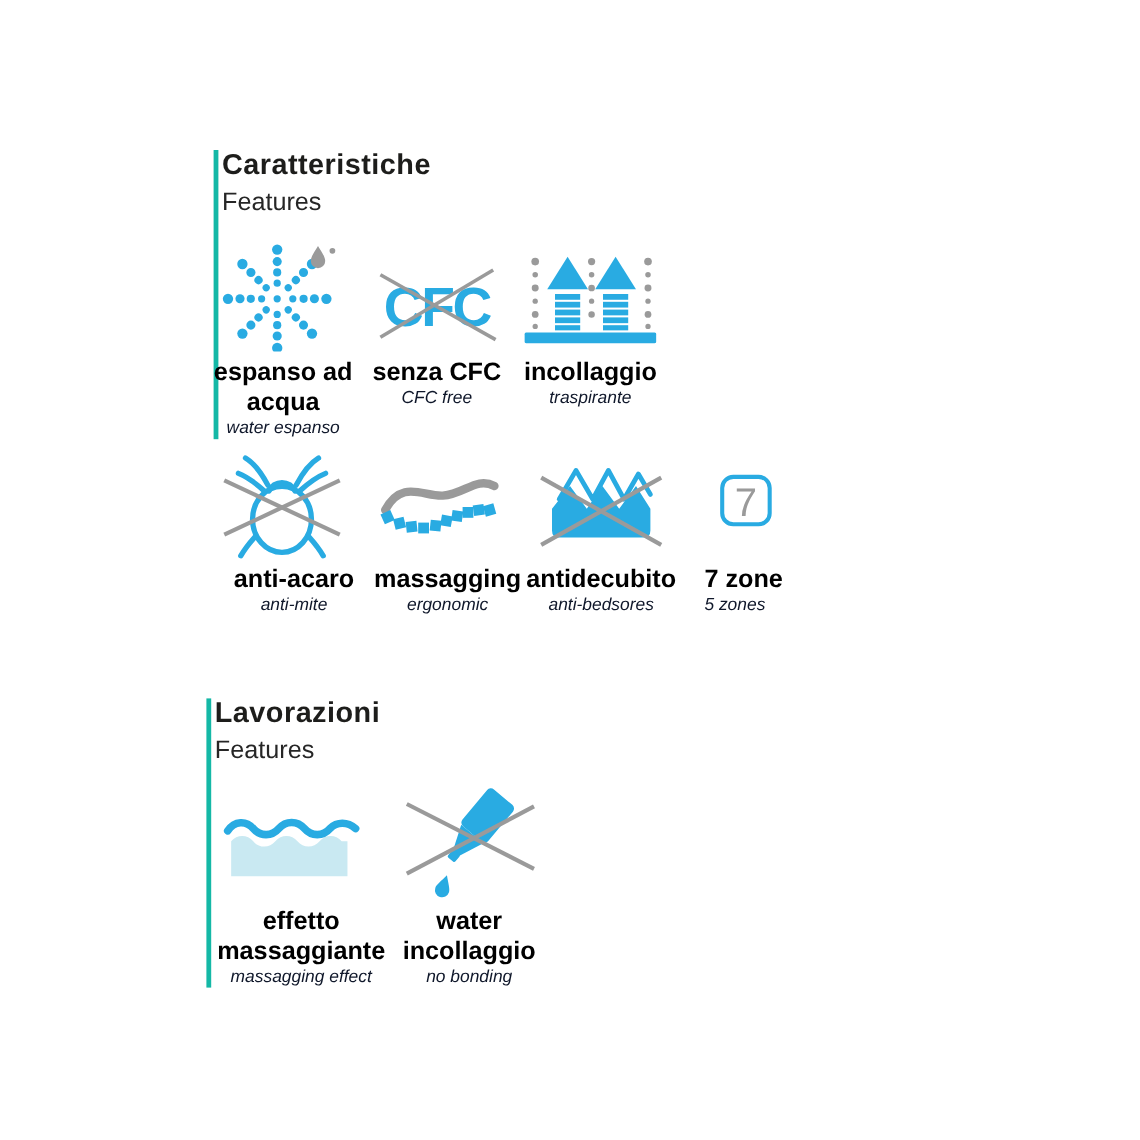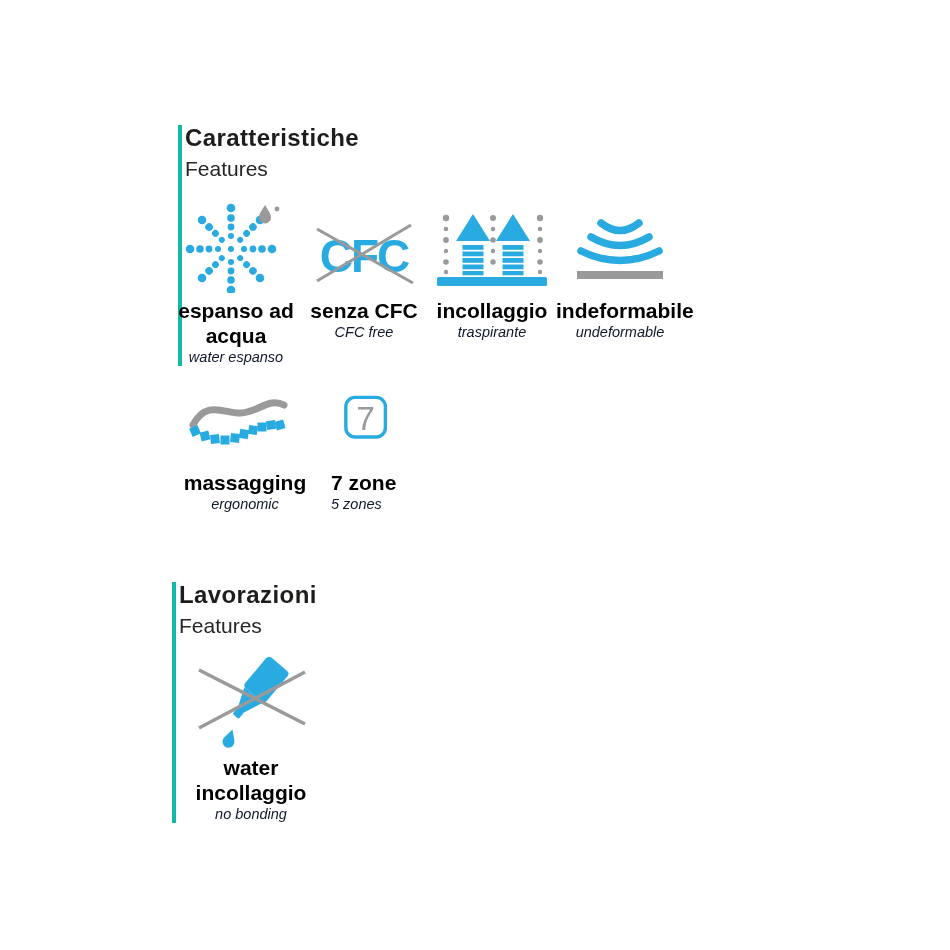--- a/index.html
+++ b/index.html
@@ -115,38 +115,46 @@
               <circle cx="103" cy="50" r="2.2"></circle>
               <circle cx="103" cy="61" r="2.8"></circle>
               <circle cx="103" cy="71" r="2.2"></circle>
           </g>
         </svg>
       </div>
       <div class="label-it">incollaggio</div>
       <div class="label-en">traspirante</div>
     </div>
 
-    <div class="cell">
-      <div class="icon-box">
-        <svg width="110" height="92" viewBox="0 0 110 92">
-          <path d="M36,22 Q55,37 74,22" class="cy-s" stroke-width="7.5" stroke-linecap="round"></path>
-          <path d="M26,36 Q55,53 84,36" class="cy-s" stroke-width="7.5" stroke-linecap="round"></path>
-          <path d="M16,50 Q55,69 94,50" class="cy-s" stroke-width="7.5" stroke-linecap="round"></path>
-          <rect x="12" y="70" width="86" height="8" class="gy-f"></rect>
-        </svg>
-      </div>
-      <div class="label-it">indeformabile</div>
-      <div class="label-en">undeformable</div>
-    </div>
 
   </div>
 </div>
 
 <div class="row2">
 
+  <div class="cell">
+    <div class="icon-box">
+      <svg width="110" height="94" viewBox="0 0 110 94" style="margin-right:20px">
+        <g class="cy-s" stroke-width="4.5" stroke-linecap="round">
+          <ellipse cx="55" cy="61" rx="25" ry="28"></ellipse>
+          <path d="M44,37 A12,12 0 0 1 66,37"></path>
+          <path d="M43,32 Q34,15 24,9"></path>
+          <path d="M67,32 Q76,15 86,9"></path>
+          <path d="M40,37 Q28,26 18,22"></path>
+          <path d="M70,37 Q82,26 92,22"></path>
+          <path d="M32,76 Q24,85 20,92"></path>
+          <path d="M78,76 Q86,85 90,92"></path>
+        </g>
+        <line x1="6" y1="28" x2="104" y2="74" class="gy-s" stroke-width="3.5"></line>
+        <line x1="6" y1="74" x2="104" y2="28" class="gy-s" stroke-width="3.5"></line>
+      </svg>
+    </div>
+    <div class="label-it">anti-acaro</div>
+    <div class="label-en">anti-mite</div>
+  </div>
 
   <div class="cell">
     <div class="icon-box">
       <svg width="110" height="80" viewBox="0 0 110 80" style="margin-right:14px">
         <path d="M10,46 C24,20 42,35 58,34 C76,33 86,18 101,26" class="gy-s" stroke-width="7" stroke-linecap="round"></path>
         <g class="cy-f">
           <g transform="translate(12,52) rotate(-24)">
               <rect x="-4.5" y="-4.5" width="9" height="9"></rect>
             </g>
           <g transform="translate(22,57) rotate(-14)">
@@ -176,40 +184,62 @@
           <g transform="translate(97,46) rotate(-16)">
               <rect x="-4.5" y="-4.5" width="9" height="9"></rect>
             </g>
         </g>
       </svg>
     </div>
     <div class="label-it">massagging</div>
     <div class="label-en">ergonomic</div>
   </div>
 
+  <div class="cell">
+    <div class="icon-box">
+      <svg width="110" height="94" viewBox="0 0 110 94">
+        <polyline points="20,44 34,20 48,44 61,20 74,44 86,23 96,40" class="cy-s" stroke-width="4" stroke-linejoin="round" stroke-linecap="round"></polyline>
+        <path d="M14,52 L29,33 L43,52 L56,33 L70,52 L84,33 L96,52 L96,70 Q96,76 90,76 L20,76 Q14,76 14,70 Z" class="cy-f"></path>
+        <line x1="5" y1="26" x2="105" y2="82" class="gy-s" stroke-width="3.5"></line>
+        <line x1="5" y1="82" x2="105" y2="26" class="gy-s" stroke-width="3.5"></line>
+      </svg>
+    </div>
+    <div class="label-it">antidecubito</div>
+    <div class="label-en">anti-bedsores</div>
+  </div>
 
   <div class="cell align-left">
     <div class="icon-box">
       <svg width="110" height="80" viewBox="0 0 110 80" style="margin-right:38px">
         <rect x="24" y="5" width="64" height="64" rx="15" fill="#ffffff" stroke="#29abe2" stroke-width="5.5"></rect>
         <text x="56" y="58" text-anchor="middle" font-size="54" fill="#9a9a9a">7</text>
       </svg>
     </div>
     <div class="label-it">7 zone</div>
     <div class="label-en">5 zones</div>
   </div>
 
 </div>
 
 <div class="section sec2">
   <div class="title-it">Lavorazioni</div>
   <div class="title-en">Features</div>
 
   <div class="grid grid2">
 
+    <div class="cell">
+      <div class="icon-box">
+        <svg width="130" height="66" viewBox="0 0 130 66" style="margin-right:14px">
+          <path d="M12,30 C17,24 26,24 31,30 C36,36 45,36 50,30 C55,24 64,24 69,30 C74,36 83,36 88,30 C93,24 102,24 107,30 L112,30 L112,60 L12,60 Z" fill="#c9e9f2"></path>
+          <path d="M9,21 C15,12 25,12 31,19 C37,26 47,26 53,19 C59,12 69,12 75,19 C81,26 91,26 97,19 C103,13 112,13 119,19" class="cy-s" stroke-width="6.5" stroke-linecap="round"></path>
+        </svg>
+      </div>
+      <div class="label-it">effetto massaggiante</div>
+      <div class="label-en">massagging effect</div>
+    </div>
 
     <div class="cell">
       <div class="icon-box">
         <svg width="120" height="100" viewBox="0 0 120 100">
           <g transform="rotate(40 60 44)">
             <rect x="46" y="0" width="28" height="40" rx="4" class="cy-f"></rect>
             <polygon points="48,40 72,40 63,62 57,62" class="cy-f"></polygon>
             <rect x="56" y="60" width="8" height="8" rx="1.5" class="cy-f"></rect>
           </g>
           <path d="M39,75 C36,81 33,85 33,88 a6,6 0 0 0 12,0 C45,85 42,81 39,75 Z" transform="rotate(18 39 83)" class="cy-f"></path>

